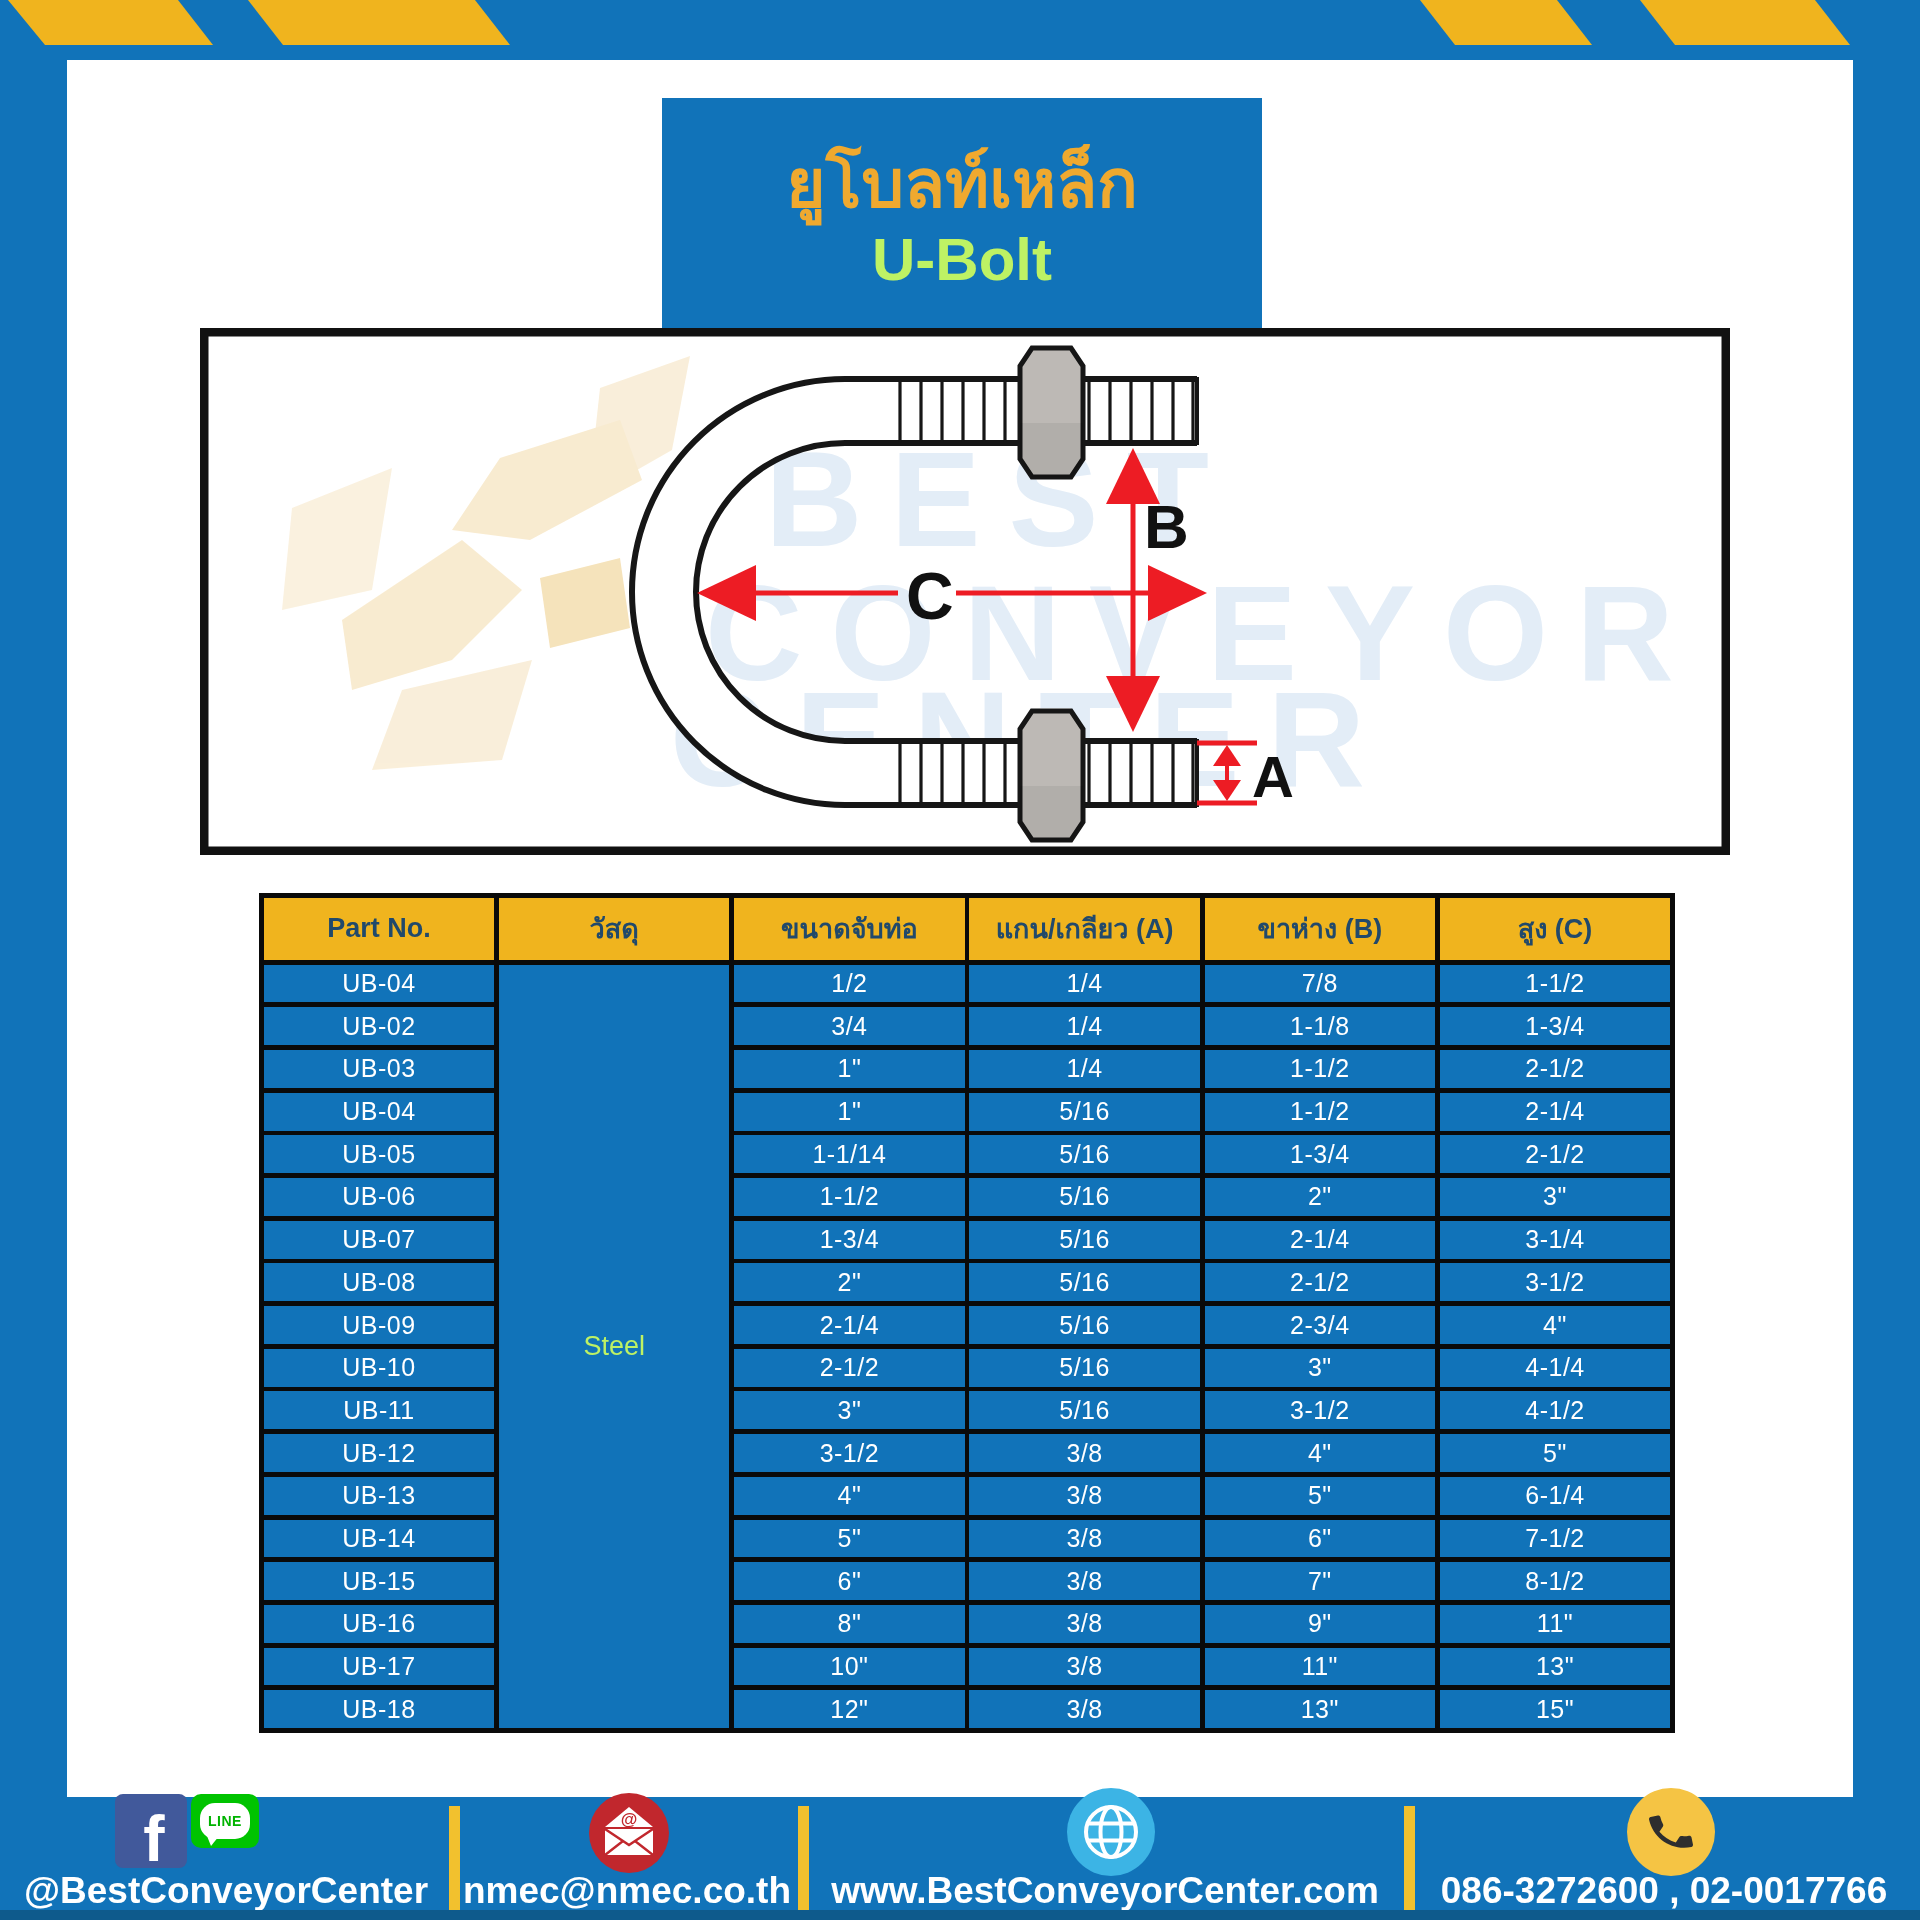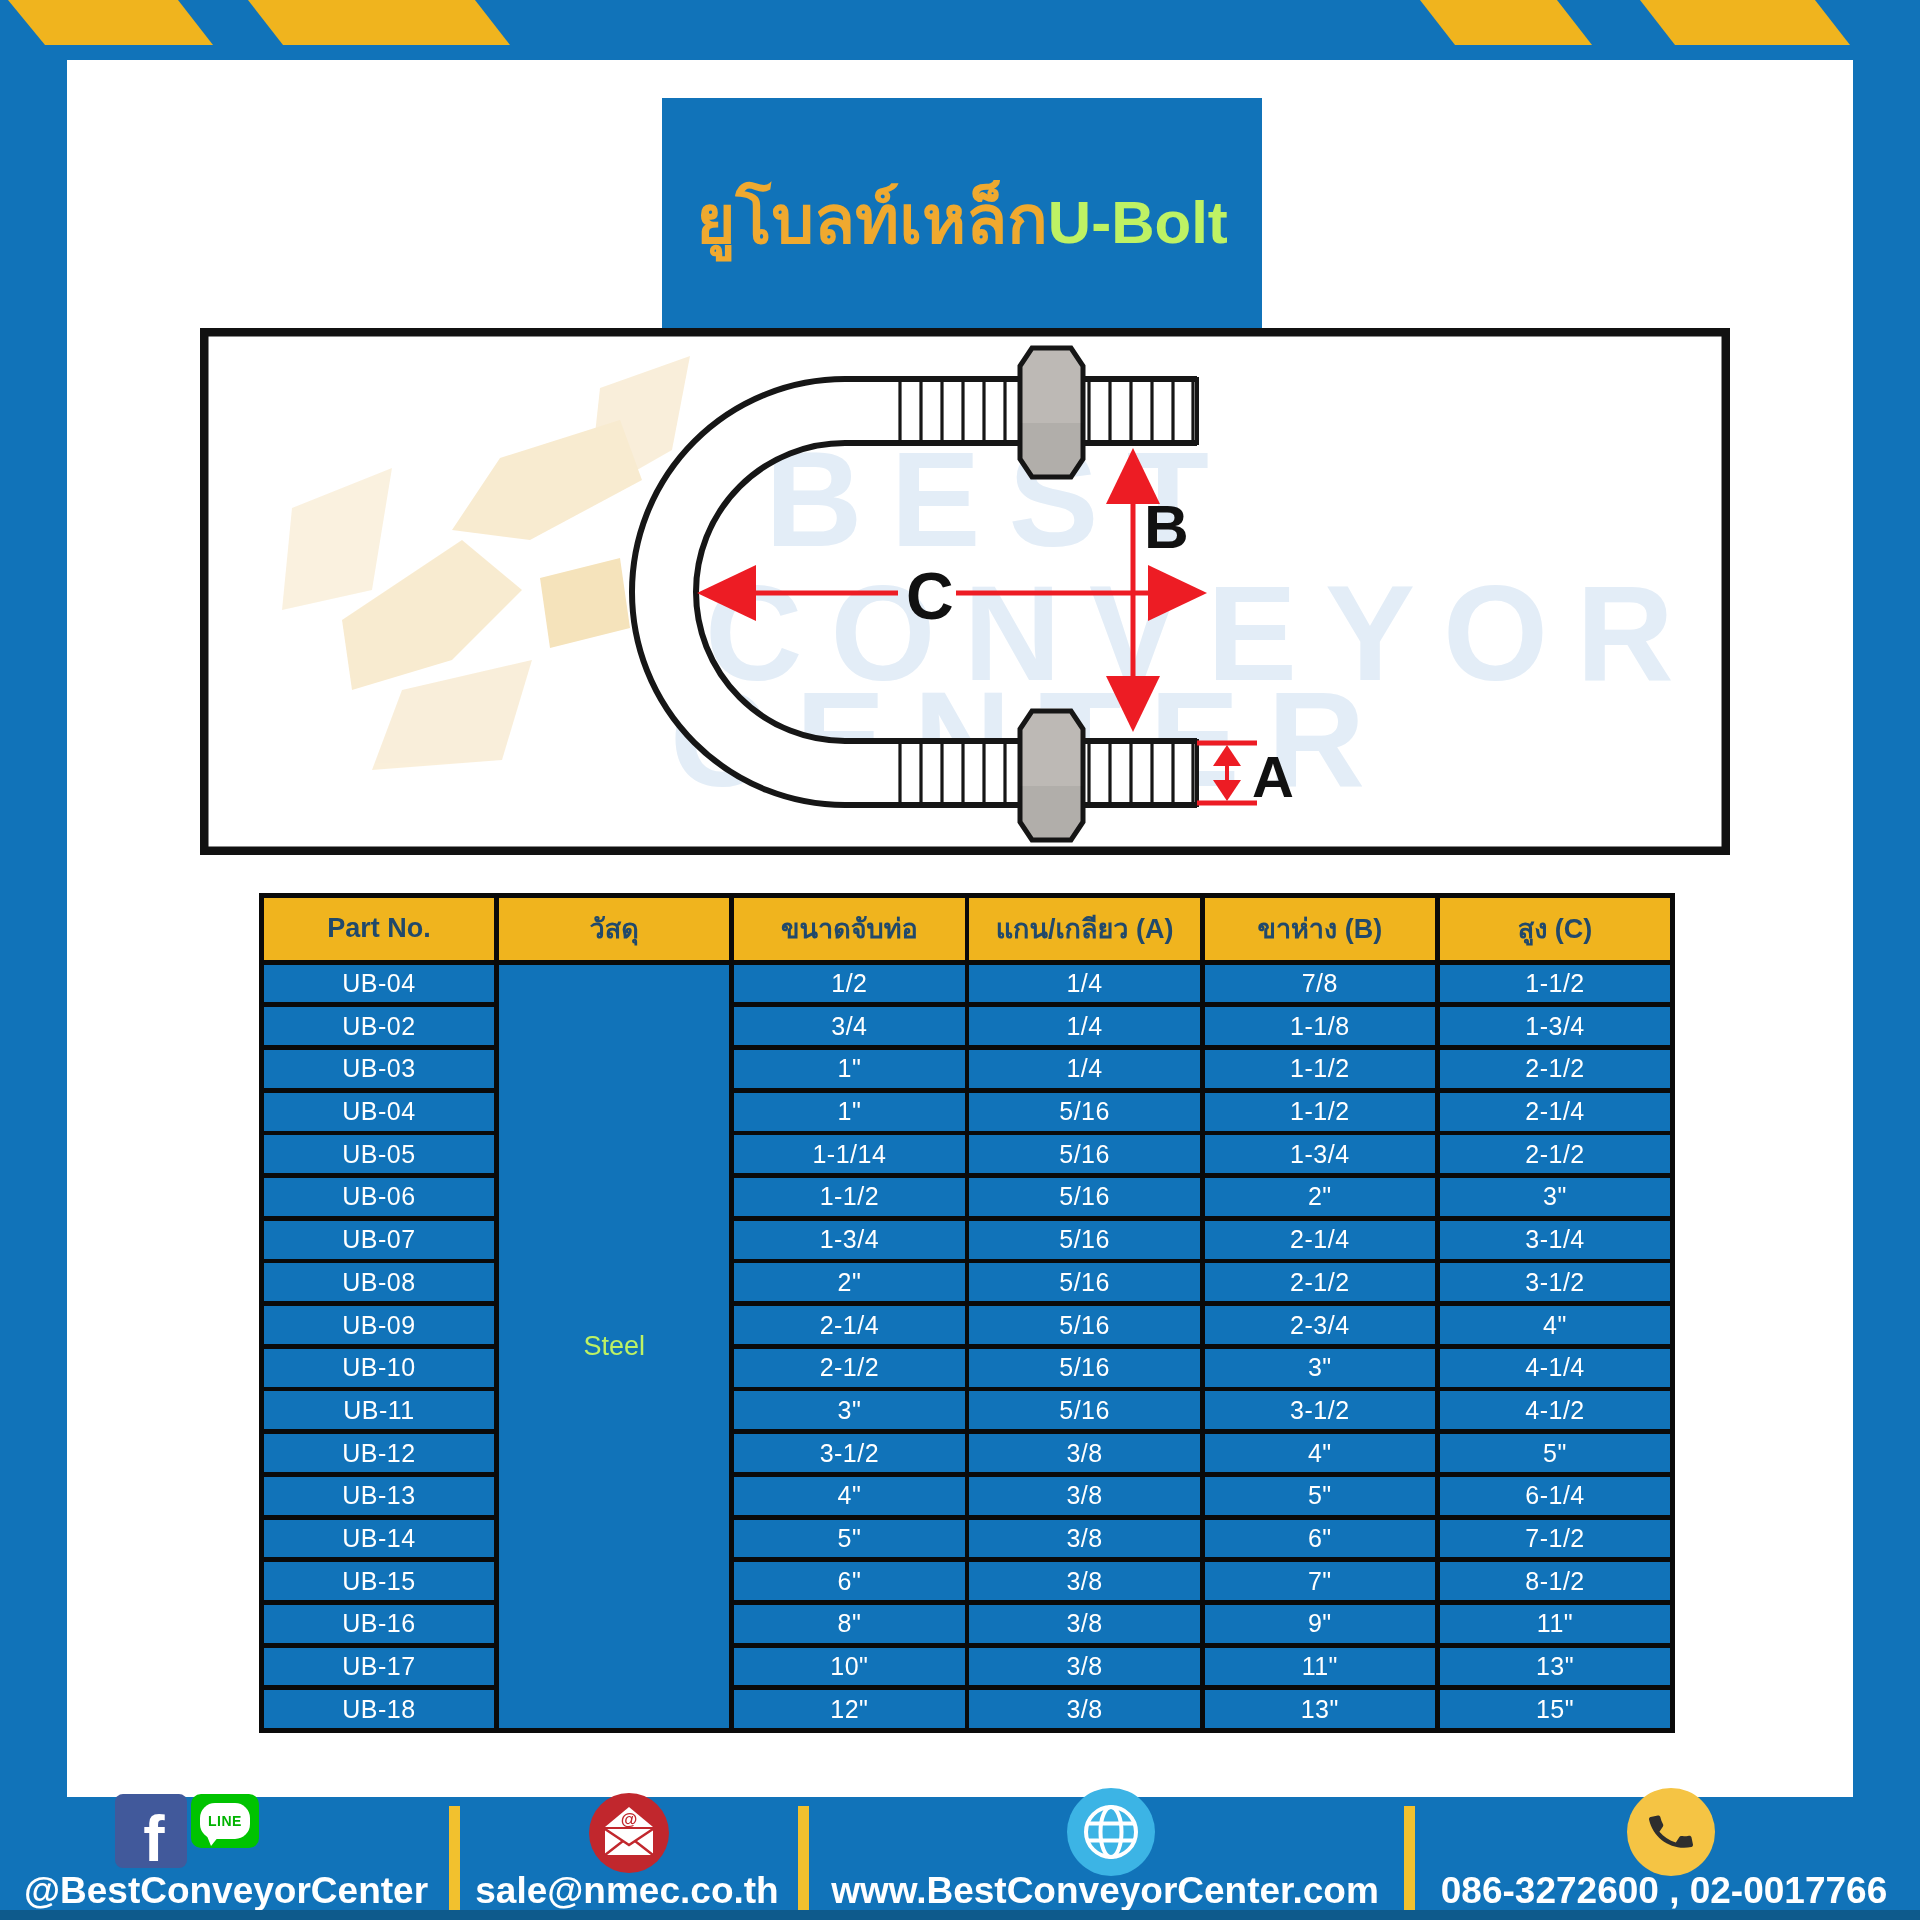--- a/index.html
+++ b/index.html
@@ -8,21 +8,21 @@
     background:#1173B9;
     font-family:"Liberation Sans","DejaVu Sans",sans-serif;
   }
   
   .page{position:absolute;left:67px;top:60px;width:1786px;height:1737px;background:#ffffff;}
   
   .hazard{position:absolute;left:0;top:0;width:1920px;height:45px;}
   
   .title-box{
     position:absolute;left:662px;top:98px;width:600px;height:243px;background:#1173B9;
-    display:flex;flex-direction:row;align-items:center;justify-content:center;
+    display:flex;flex-direction:column;align-items:center;justify-content:center;
   }
   .title-thai{color:#EFA92F;font-size:67px;font-weight:bold;line-height:1.12;}
   .title-en{color:#bef264;font-size:60px;font-weight:bold;line-height:1.1;margin-top:6px;}
   
   .diagram{position:absolute;left:200px;top:328px;width:1530px;height:527px;}
   
   .spec-table{
     position:absolute;left:259px;top:893px;width:1416px;
     display:grid;grid-template-columns:repeat(6,1fr);
     grid-template-rows:62px repeat(18,37.9px);
@@ -282,21 +282,21 @@
 
   <div class="circle-icon" style="left:588px;top:1792px;">
     <svg width="82" height="82" viewBox="0 0 82 82">
       <circle cx="41" cy="41" r="40" fill="#C1272D"></circle>
       <polygon points="17,35 41,15 65,35" fill="#ffffff"></polygon>
       <text x="41" y="33" font-size="17" font-weight="bold" fill="#C1272D" text-anchor="middle">@</text>
       <rect x="17" y="37" width="48" height="26" rx="2" fill="#ffffff"></rect>
       <path d="M17,37 L41,53 L65,37 M17,63 L35,49 M65,63 L47,49" stroke="#C1272D" stroke-width="2.4" fill="none"></path>
     </svg>
   </div>
-  <div class="footer-text" style="left:452px;width:350px;">sale@nmec.co.th</div>
+  <div class="footer-text" style="left:452px;width:350px;">nmec@nmec.co.th</div>
 
   <div class="footer-divider" style="left:798px;"></div>
 
   <div class="circle-icon" style="left:1067px;top:1788px;">
     <svg width="88" height="88" viewBox="0 0 88 88">
       <circle cx="44" cy="44" r="44" fill="#3CB4E5"></circle>
       <g stroke="#ffffff" stroke-width="4" fill="none">
         <circle cx="44" cy="44" r="25"></circle>
         <ellipse cx="44" cy="44" rx="10.5" ry="25"></ellipse>
         <path d="M20,35.5 H68 M20,52.5 H68"></path>

